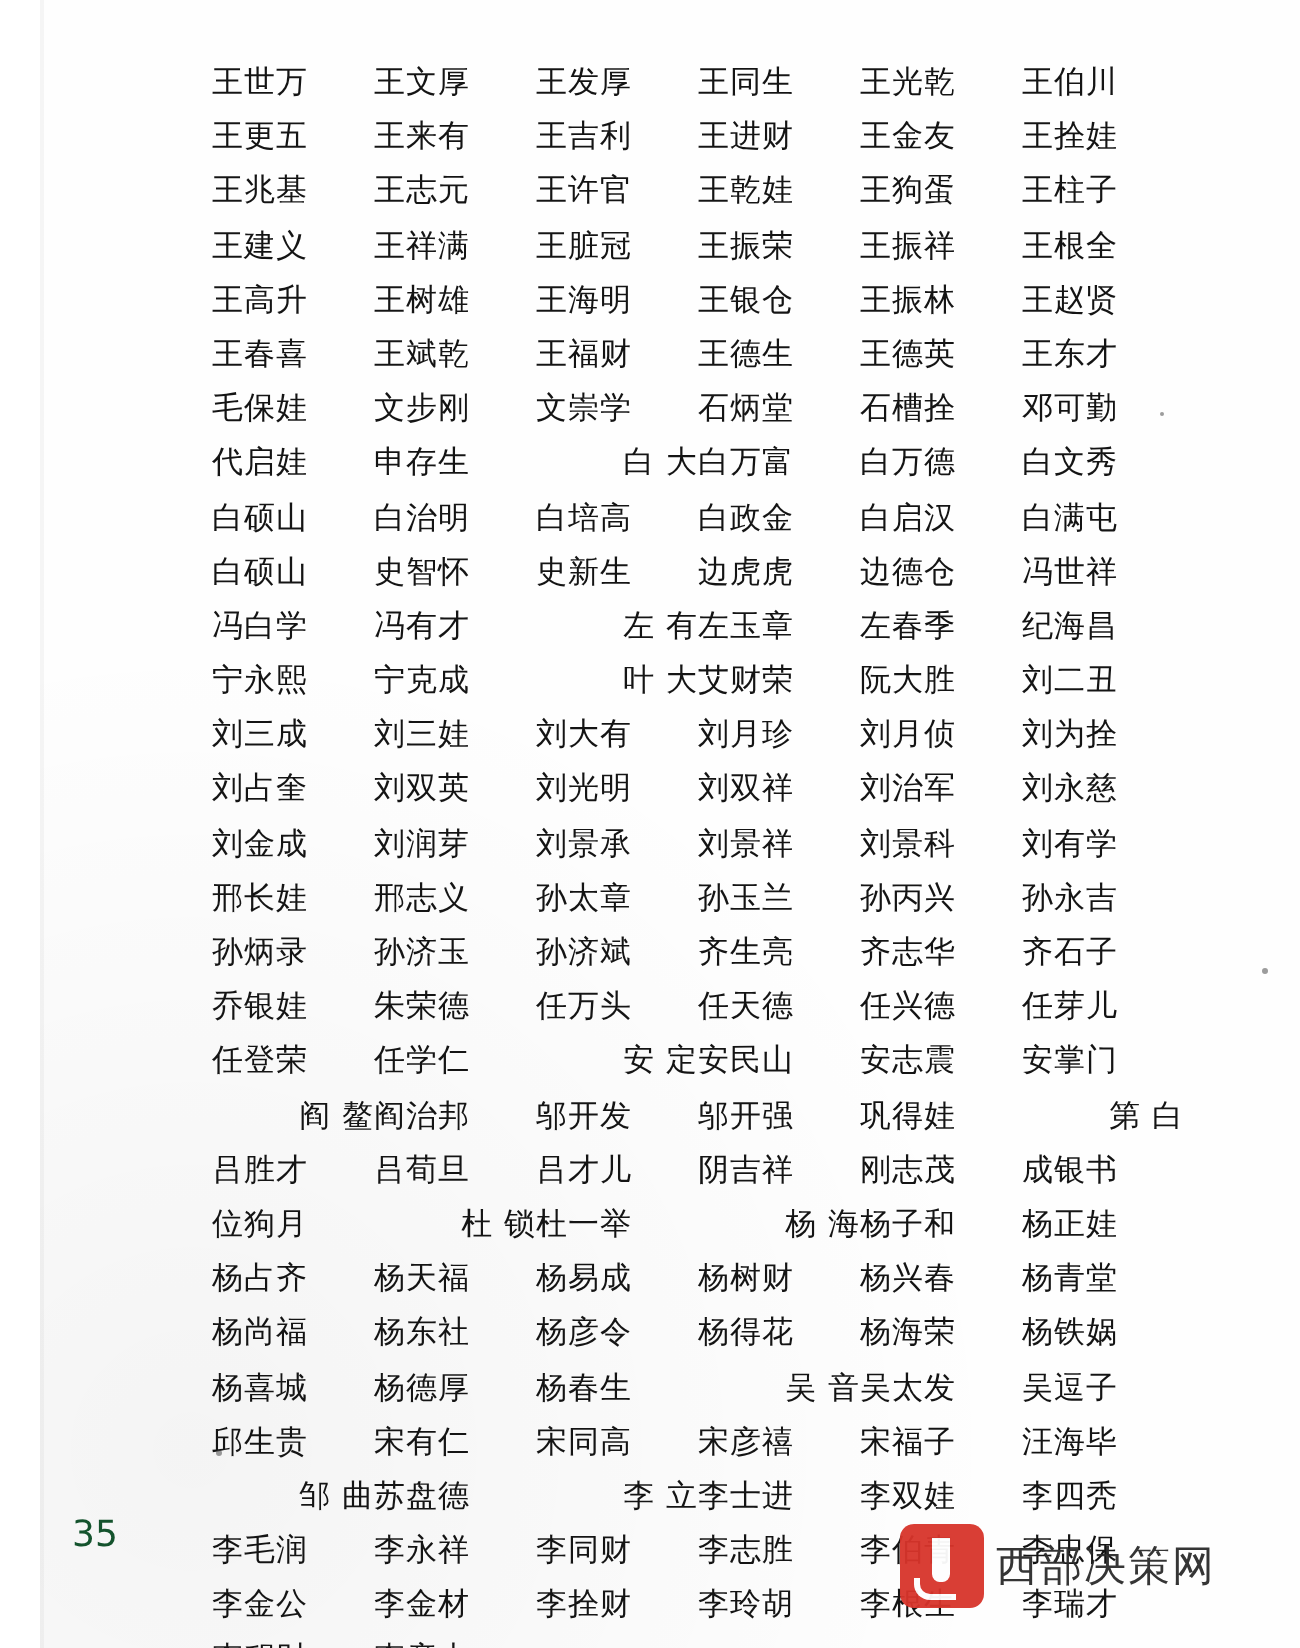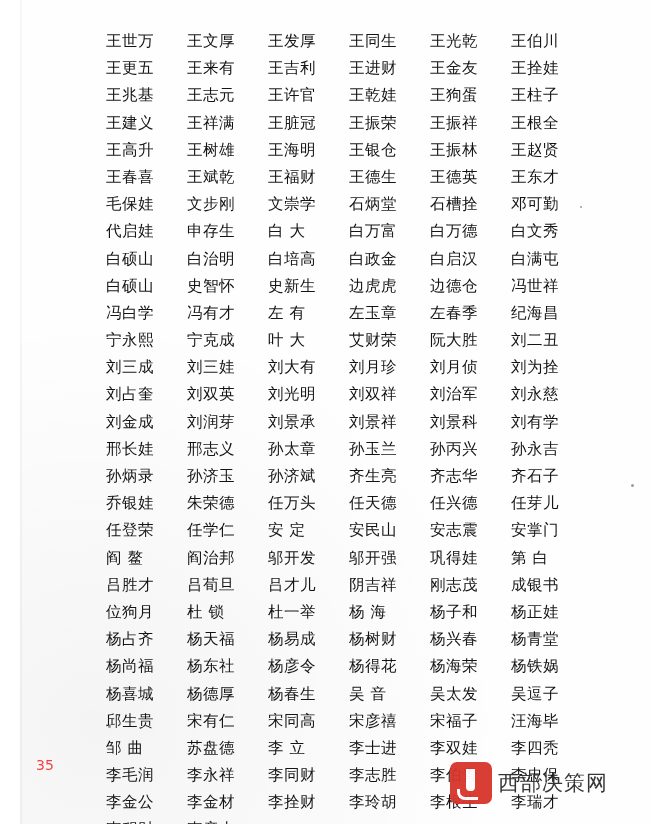--- a/index.html
+++ b/index.html
@@ -48,27 +48,28 @@
     letter-spacing: 0.5px;
     color: #141414;
     white-space: nowrap;
     font-family: "DejaVu Sans", "Liberation Sans", sans-serif;
     font-weight: 400;
     text-rendering: optimizeLegibility;
   }
   
   .name-cell.spaced {
     letter-spacing: 0.5px;
+    text-align: right;
   }
   .page-number {
     position: absolute;
     left: 16px;
     top: 757px;
-    font-size: 14px;
-    color: #ef4444;
+    font-size: 18px;
+    color: #14532d;
     font-family: "DejaVu Sans", "Liberation Sans", sans-serif;
   }
   .watermark {
     position: absolute;
     left: 430px;
     top: 762px;
     display: flex;
     align-items: center;
     gap: 6px;
     opacity: 0.95;

